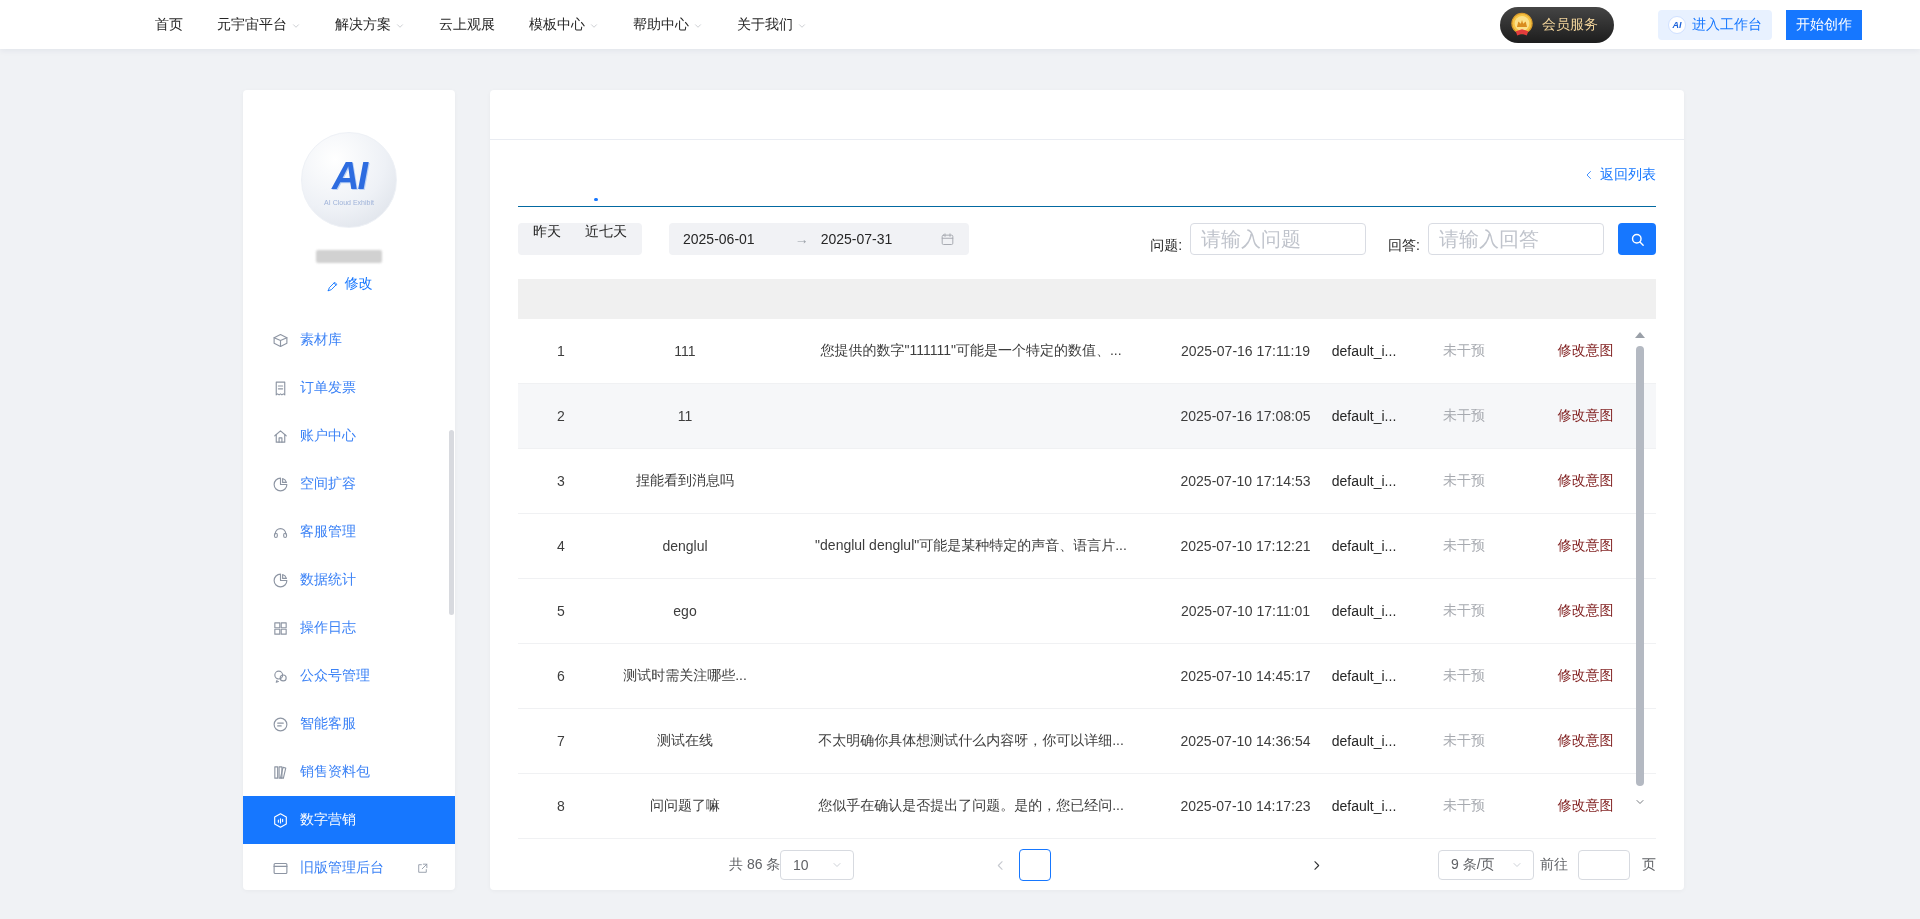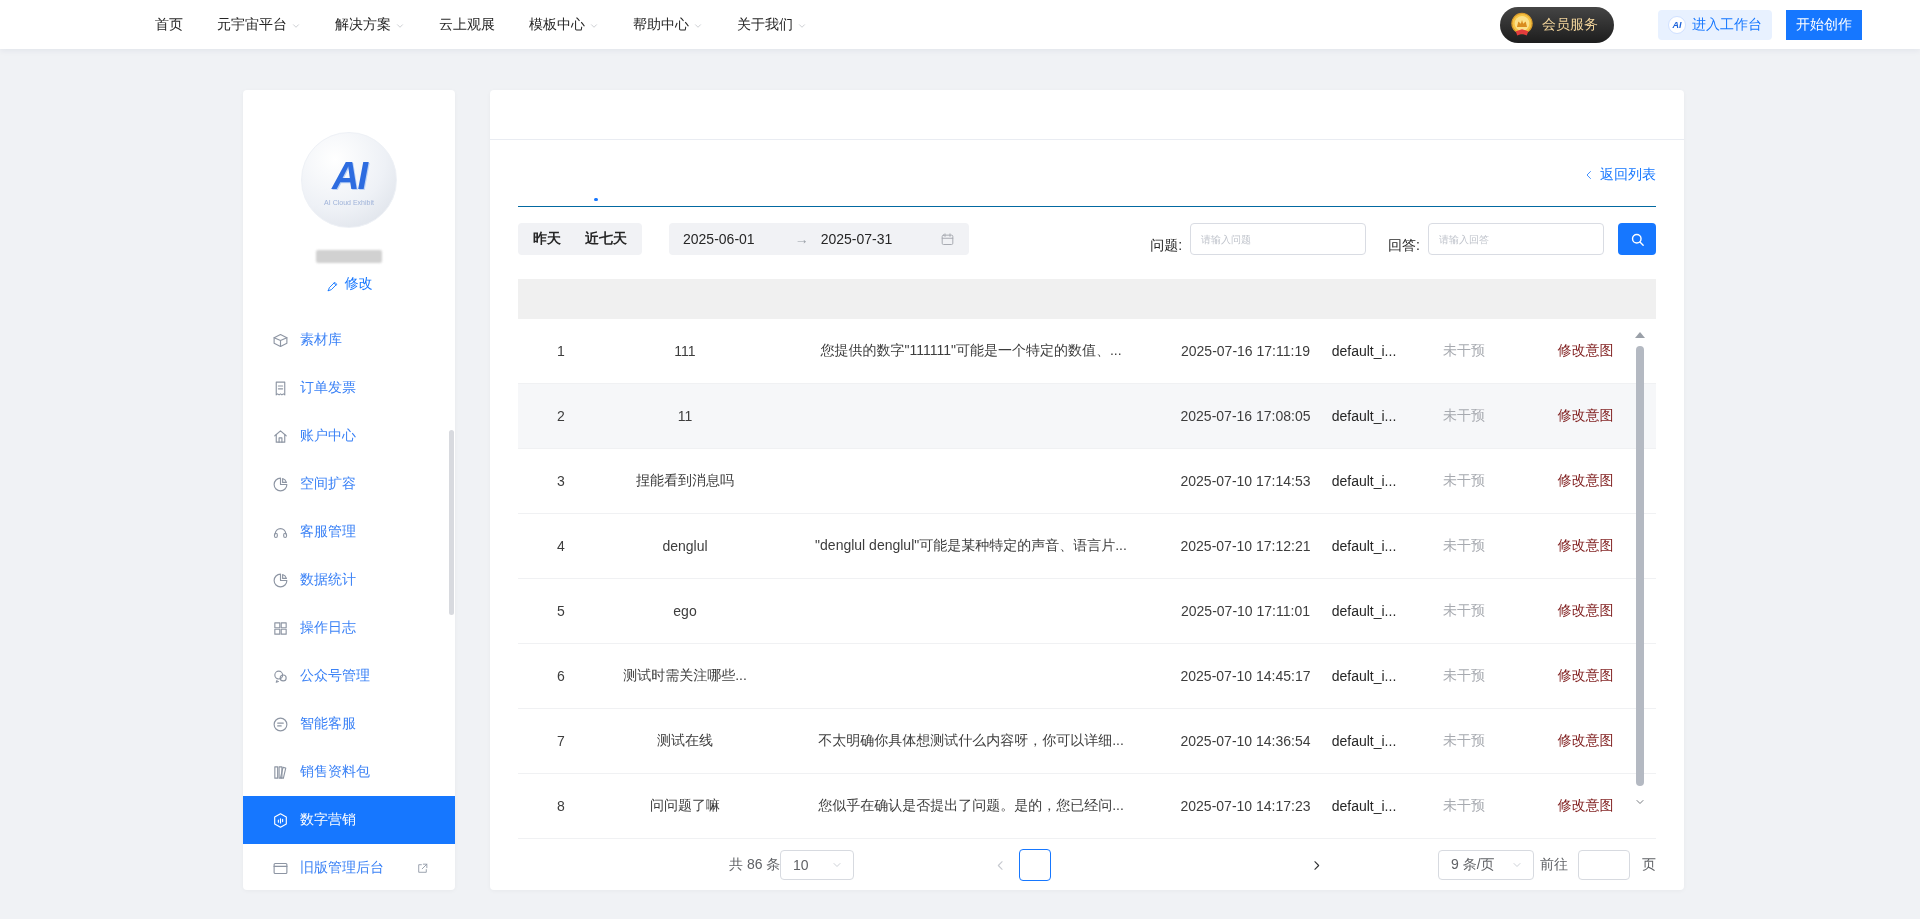--- a/index.html
+++ b/index.html
@@ -70,33 +70,33 @@
   .subtabs { display:flex; gap:34px; }
   .subtab { position:relative; padding:0 2px 18px; font-size:15px; color:#303133; cursor:pointer; }
   .subtab.active { color:#1677ff; }
   .subtab.active::after { content:''; position:absolute; left:0; right:0; bottom:5px; height:3px;
                           background:#1677ff; border-radius:2px; }
   .back-link { position:absolute; right:0; bottom:22px; display:flex; align-items:center; gap:5px;
                color:#1677ff; cursor:pointer; }
   .back-link svg { width:12px; height:12px; }
 
   .filters { display:flex; align-items:center; margin:16px 28px 0; height:32px; }
-  .quick { display:flex; align-items:center; gap:24px; padding:0 15px; height:32px;
-           background:#f1f2f5; border-radius:4px;font-weight:bold; }
+  .quick { display:flex; gap:24px; padding:0 15px; height:32px;
+           background:#f1f2f5; border-radius:4px; }
   .quick a { color:#262626; cursor:pointer; }
   .daterange { margin-left:27px; width:300px; height:32px; background:#f1f2f5; border-radius:4px;
                display:flex; align-items:center; color:#262626; cursor:pointer; }
   .d-start { margin-left:14px; }
   .d-arrow { margin-left:40px; color:#9aa0a8; }
   .d-end { margin-left:12px; }
   .daterange svg { width:15px; height:15px; margin-left:auto; margin-right:14px; color:#a8abb2; }
   .fright { margin-left:auto; display:flex; align-items:flex-end; }
   .flabel { color:#262626; margin-right:8px; }
   .fright input { width:176px; height:32px; border:1px solid #d9dce3; border-radius:4px; padding:0 10px;
-                  font-size:10px; color:#a21caf; outline:none; font-family:inherit; }
+                  font-size:20px; color:#a21caf; outline:none; font-family:inherit; }
   .fright input::placeholder { color:#c0c4cc; }
   .flabel.second { margin-left:22px; }
   .search-btn { margin-left:14px; width:38px; height:32px; background:#1677ff; border:none; border-radius:4px;
                 cursor:pointer; display:flex; align-items:center; justify-content:center; color:#fff; }
   .search-btn svg { width:17px; height:17px; stroke-width:2; }
 
   
   .thead { margin:24px 28px 0; height:40px; background:#f0f0f0; display:flex; align-items:center;
            color:#8a8a8a; }
   .thead .th { text-align:center; position:relative; }

